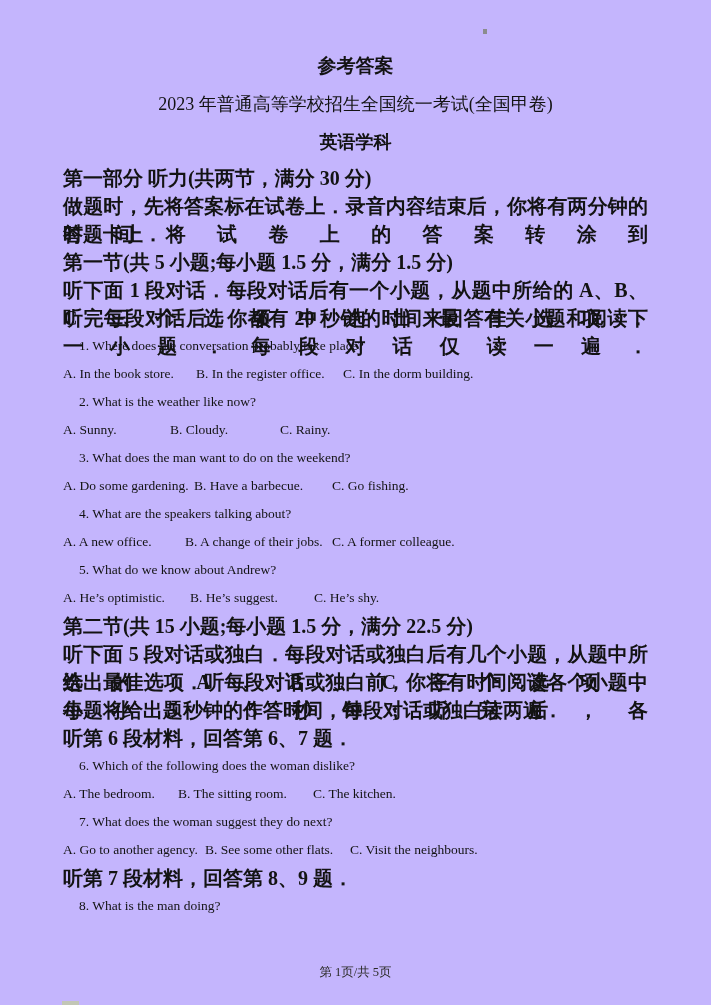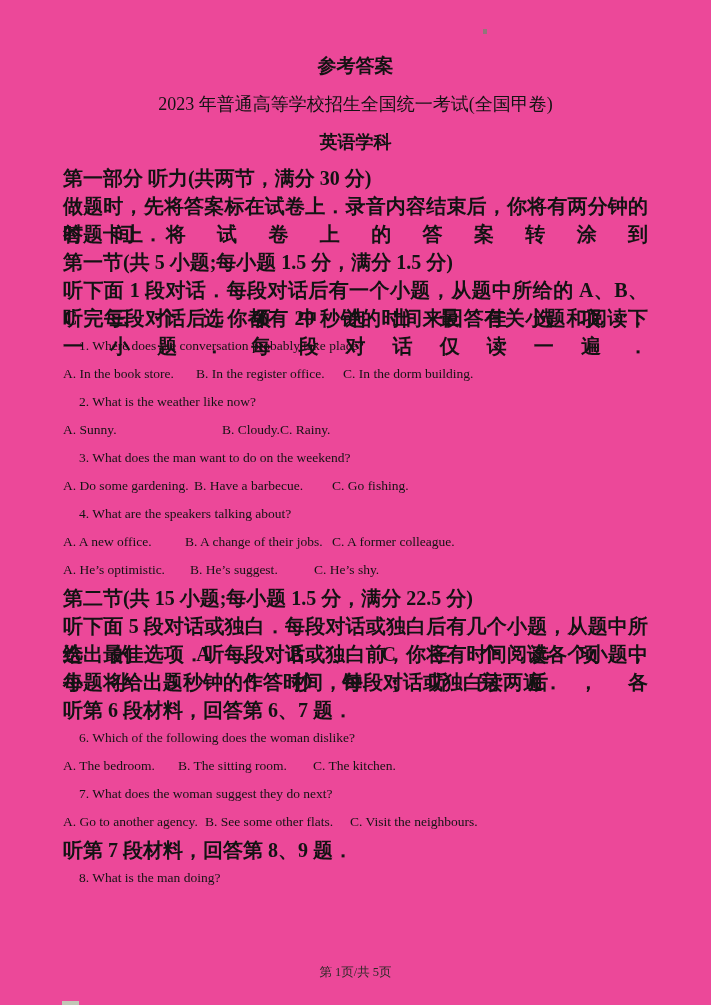--- a/index.html
+++ b/index.html
@@ -1,21 +1,21 @@
 <!DOCTYPE html>
 <html><head>
 <meta charset="utf-8">
 <style>
   html, body { margin: 0; padding: 0; }
   body { background: #edefe2; }
   .page {
     position: relative;
     width: 711px;
     height: 1005px;
-    background: #ec4899;
+    background: #c4b5fd;
     color: #131313;
     font-family: "Liberation Serif", "DejaVu Serif", serif;
     overflow: hidden;
   }
   .header { padding-top: 52px; text-align: center; }
   .title   { font-size: 19px; font-weight: bold; line-height: 28px; }
   .subtitle{ font-size: 18px; font-weight: normal; line-height: 28px; margin-top: 10px; }
   .subject { font-size: 18px; font-weight: bold; line-height: 28px; margin-top: 10px; }
   .content {
     position: absolute;
@@ -66,25 +66,26 @@
   <div class="content">
       <div class="line cn">第一部分  听力(共两节，满分 30 分)</div>
       <div class="line cn fill">做题时，先将答案标在试卷上．录音内容结束后，你将有两分钟的时间将试卷上的答案转涂到</div>
       <div class="line cn">答题卡上．</div>
       <div class="line cn">第一节(共 5 小题;每小题 1.5 分，满分 1.5 分)</div>
       <div class="line cn fill">听下面 1 段对话．每段对话后有一个小题，从题中所给的 A、B、C 三个选项中选出最佳选项．</div>
       <div class="line cn fill">听完每段对话后，你都有 20 秒钟的时间来回答有关小题和阅读下一小题．每段对话仅读一遍．</div>
       <div class="line en">1. Where does the conversation probably take place?</div>
       <div class="line options"><span style="width: 133px;">A. In the book store.</span><span style="width: 147px;">B. In the register office.</span><span>C. In the dorm building.</span></div>
       <div class="line en">2. What is the weather like now?</div>
-      <div class="line options"><span style="width: 107px;">A. Sunny.</span><span style="width: 110px; text-align: right;">B. Cloudy.</span><span>C. Rainy.</span></div>
+      <div class="line options"><span style="width: 107px;">A. Sunny.</span><span style="width: 110px;">B. Cloudy.</span><span>C. Rainy.</span></div>
       <div class="line en">3. What does the man want to do on the weekend?</div>
       <div class="line options"><span style="width: 131px;">A. Do some gardening.</span><span style="width: 138px;">B. Have a barbecue.</span><span>C. Go fishing.</span></div>
       <div class="line en">4. What are the speakers talking about?</div>
       <div class="line options"><span style="width: 122px;">A. A new office.</span><span style="width: 147px;">B. A change of their jobs.</span><span>C. A former colleague.</span></div>
+      <div class="line en">5. What do we know about Andrew?</div>
       <div class="line options"><span style="width: 127px;">A. He’s optimistic.</span><span style="width: 124px;">B. He’s suggest.</span><span>C. He’s shy.</span></div>
       <div class="line cn">第二节(共 15 小题;每小题 1.5 分，满分 22.5 分)</div>
       <div class="line cn fill">听下面 5 段对话或独白．每段对话或独白后有几个小题，从题中所给的 A、B、C 三个选项中</div>
       <div class="line cn fill">选出最佳选项．听每段对话或独白前，你将有时间阅读各个小题，每小题 5 秒钟;听完后，各</div>
       <div class="line cn">小题将给出 5 秒钟的作答时间，每段对话或独白读两遍．</div>
       <div class="line cn">听第 6 段材料，回答第 6、7 题．</div>
       <div class="line en">6. Which of the following does the woman dislike?</div>
       <div class="line options"><span style="width: 115px;">A. The bedroom.</span><span style="width: 135px;">B. The sitting room.</span><span>C. The kitchen.</span></div>
       <div class="line en">7. What does the woman suggest they do next?</div>
       <div class="line options"><span style="width: 142px;">A. Go to another agency.</span><span style="width: 145px;">B. See some other flats.</span><span>C. Visit the neighbours.</span></div>

